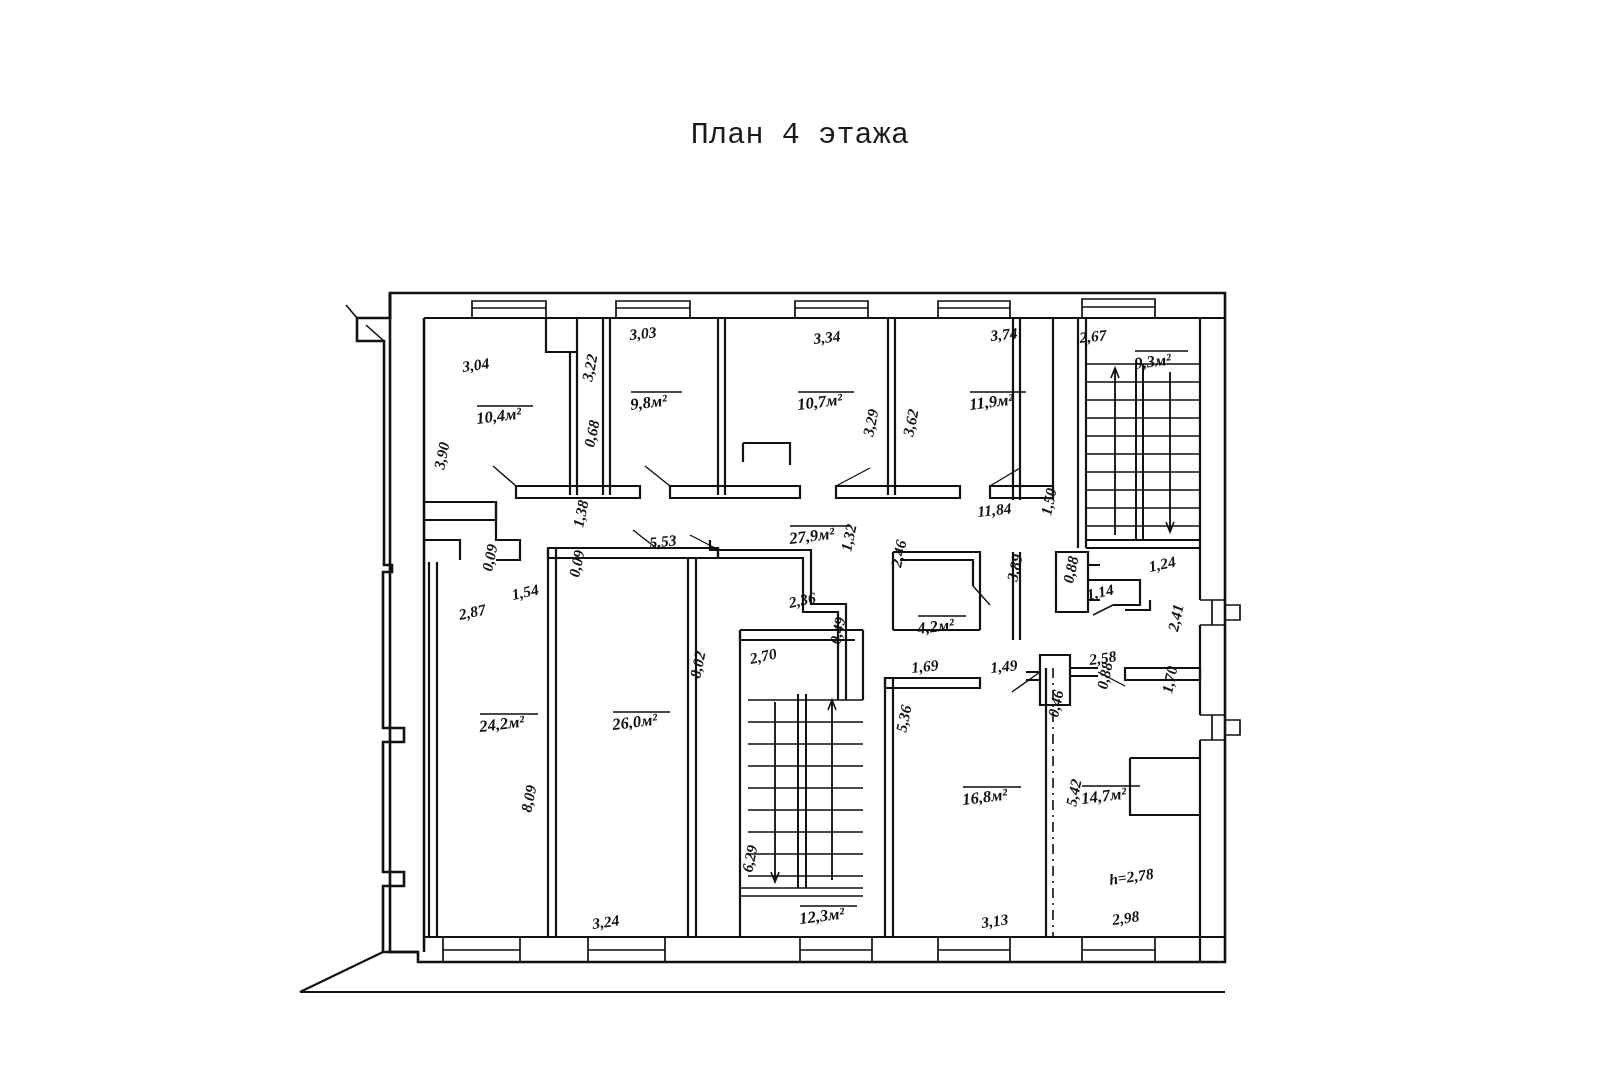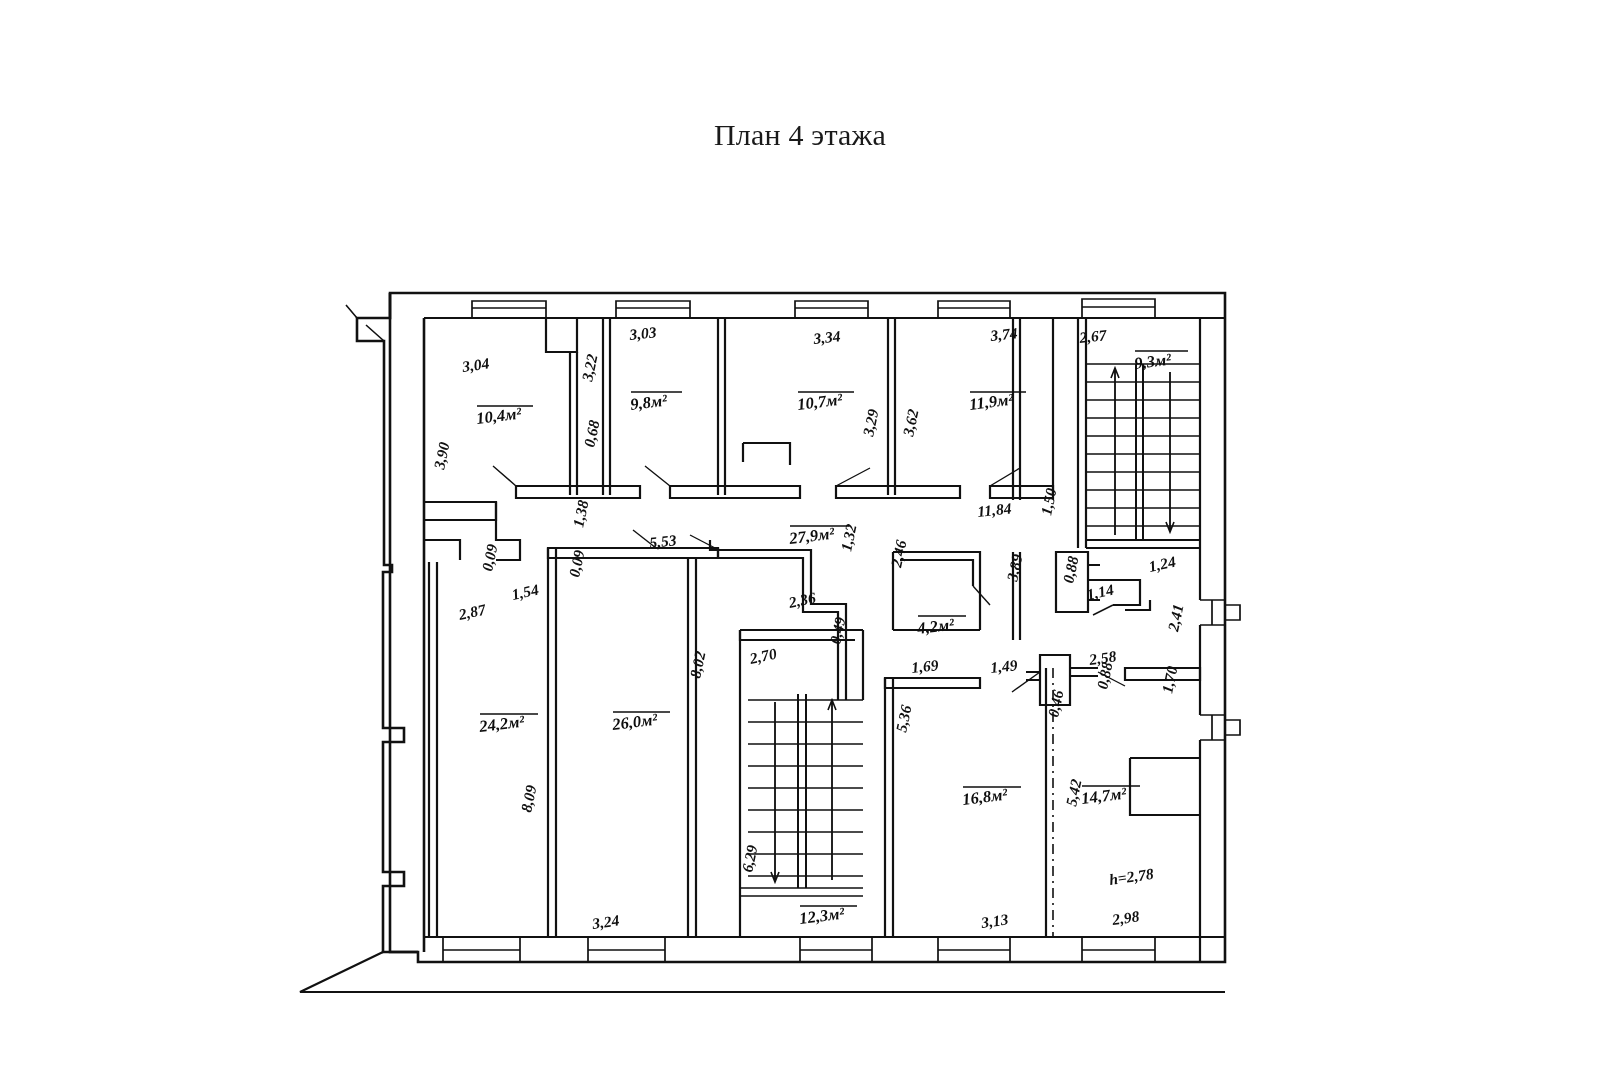--- a/index.html
+++ b/index.html
@@ -15,21 +15,21 @@
     overflow: hidden;
   }
   #page-title {
     position: absolute;
     left: 0;
     top: 118px;
     width: 1600px;
     text-align: center;
     font-size: 30px;
     color: #1a1a1a;
-    font-family: Liberation Serif, serif;
+    font-family: Liberation Mono, monospace;
     letter-spacing: 0.2px;
   }
   #plan-wrap {
     position: absolute;
     left: 0;
     top: 0;
     width: 1600px;
     height: 1067px;
   }
   svg.plan {

